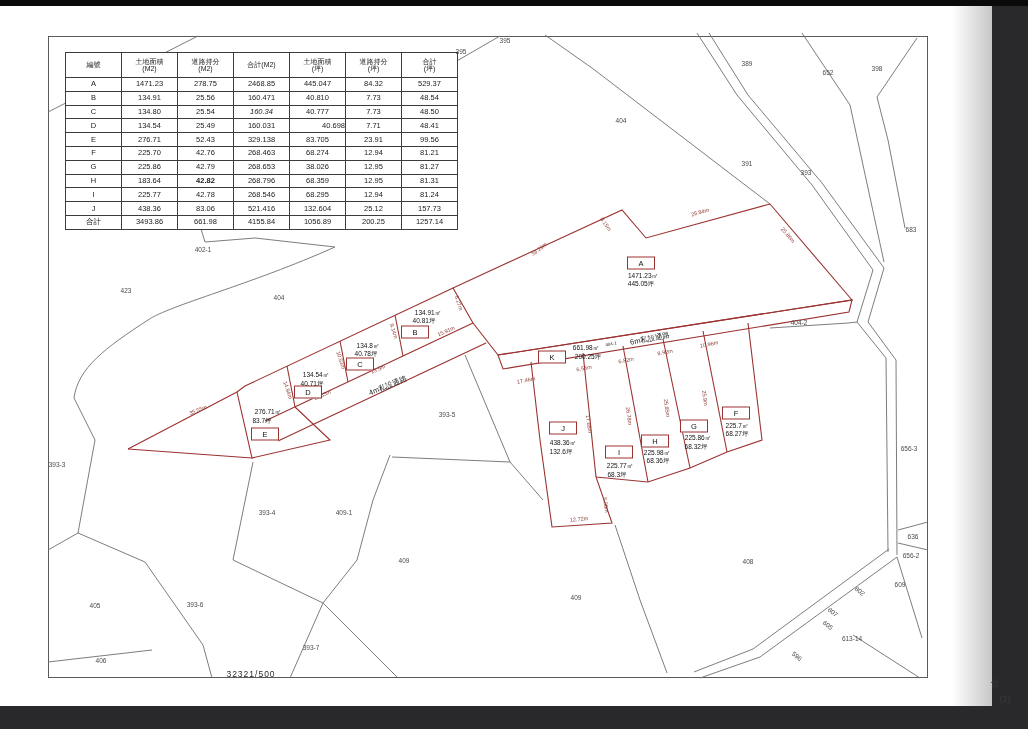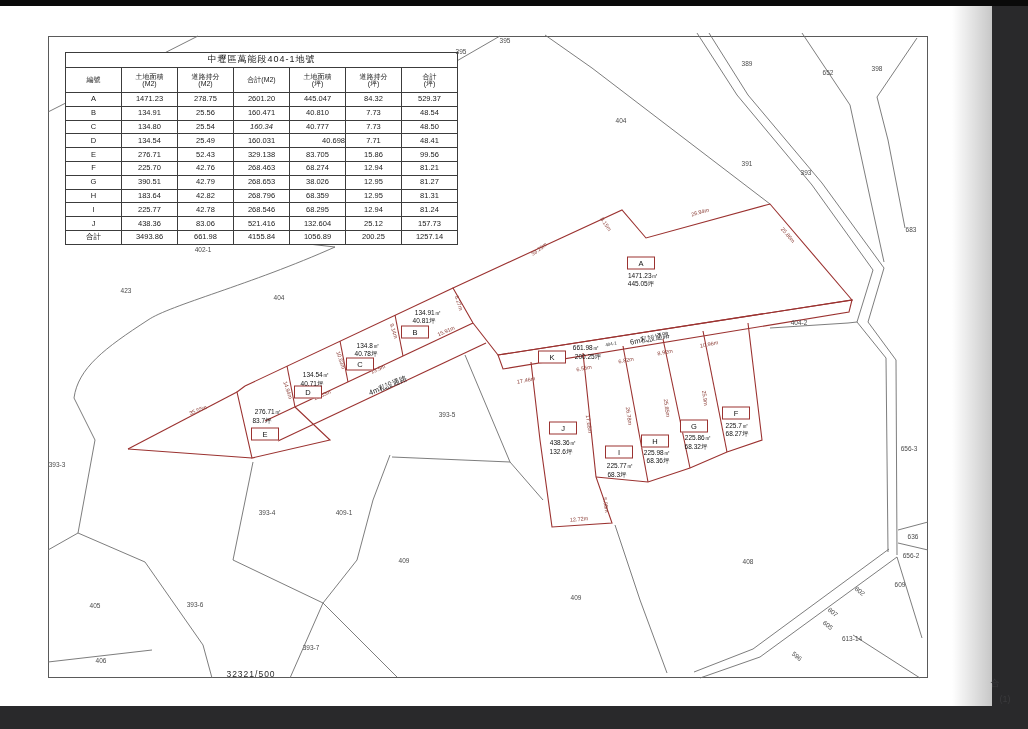--- a/index.html
+++ b/index.html
@@ -98,39 +98,36 @@
       <path d="M531,362 L540,440 L552,527 L612,523 L596,477 L583,353"></path>
       <path d="M596,477 L648,482 L690,468 L727,452 L762,440 L748,323"></path>
       <path d="M623,346 L648,482"></path>
       <path d="M663,339 L690,468"></path>
       <path d="M703,331 L727,452"></path>
     </g>
   </svg>
 
   <table class="land-table">
     <thead>
-      <tr>
-          <th class="t-title" colspan="7">中壢區萬能段404-1地號</th>
-        </tr>
       <tr class="t-head" id="head-row">
           <th>編號</th>
           <th>土地面積<br>(M2)</th>
           <th>道路持分<br>(M2)</th>
           <th>合計(M2)</th>
           <th>土地面積<br>(坪)</th>
           <th>道路持分<br>(坪)</th>
           <th>合計<br>(坪)</th>
         </tr>
     </thead>
     <tbody id="table-body">
         <tr class="t-row">
           <td style="width: 35px;">A</td>
           <td style="width: 65px;">1471.23</td>
           <td style="width: 57px;">278.75</td>
-          <td style="width: 50px;">2601.20</td>
+          <td style="width: 50px;">2468.85</td>
           <td style="width: 65px;">445.047</td>
           <td style="width: 61px;">84.32</td>
           <td style="width: 60px;">529.37</td>
         </tr>
         <tr class="t-row">
           <td style="width: 35px;">B</td>
           <td style="width: 65px;">134.91</td>
           <td style="width: 57px;">25.56</td>
           <td style="width: 50px;">160.471</td>
           <td style="width: 65px;">40.810</td>
@@ -154,45 +151,45 @@
           <td style="width: 65px; text-align: right;">40.698</td>
           <td style="width: 61px;">7.71</td>
           <td style="width: 60px;">48.41</td>
         </tr>
         <tr class="t-row">
           <td style="width: 35px;">E</td>
           <td style="width: 65px;">276.71</td>
           <td style="width: 57px;">52.43</td>
           <td style="width: 50px;">329.138</td>
           <td style="width: 65px;">83.705</td>
-          <td style="width: 61px;">15.86</td>
+          <td style="width: 61px;">23.91</td>
           <td style="width: 60px;">99.56</td>
         </tr>
         <tr class="t-row">
           <td style="width: 35px;">F</td>
           <td style="width: 65px;">225.70</td>
           <td style="width: 57px;">42.76</td>
           <td style="width: 50px;">268.463</td>
           <td style="width: 65px; margin-top: 23px;">68.274</td>
           <td style="width: 61px;">12.94</td>
           <td style="width: 60px;">81.21</td>
         </tr>
         <tr class="t-row">
           <td style="width: 35px;">G</td>
-          <td style="width: 65px;">390.51</td>
+          <td style="width: 65px;">225.86</td>
           <td style="width: 57px;">42.79</td>
           <td style="width: 50px;">268.653</td>
           <td style="width: 65px;">38.026</td>
           <td style="width: 61px;">12.95</td>
           <td style="width: 60px;">81.27</td>
         </tr>
         <tr class="t-row">
           <td style="width: 35px;">H</td>
           <td style="width: 65px;">183.64</td>
-          <td style="width: 57px;">42.82</td>
+          <td style="width: 57px; font-weight: bold;">42.82</td>
           <td style="width: 50px;">268.796</td>
           <td style="width: 65px;">68.359</td>
           <td style="width: 61px;">12.95</td>
           <td style="width: 60px;">81.31</td>
         </tr>
         <tr class="t-row">
           <td style="width: 35px;">I</td>
           <td style="width: 65px;">225.77</td>
           <td style="width: 57px;">42.78</td>
           <td style="width: 50px;">268.546</td>

